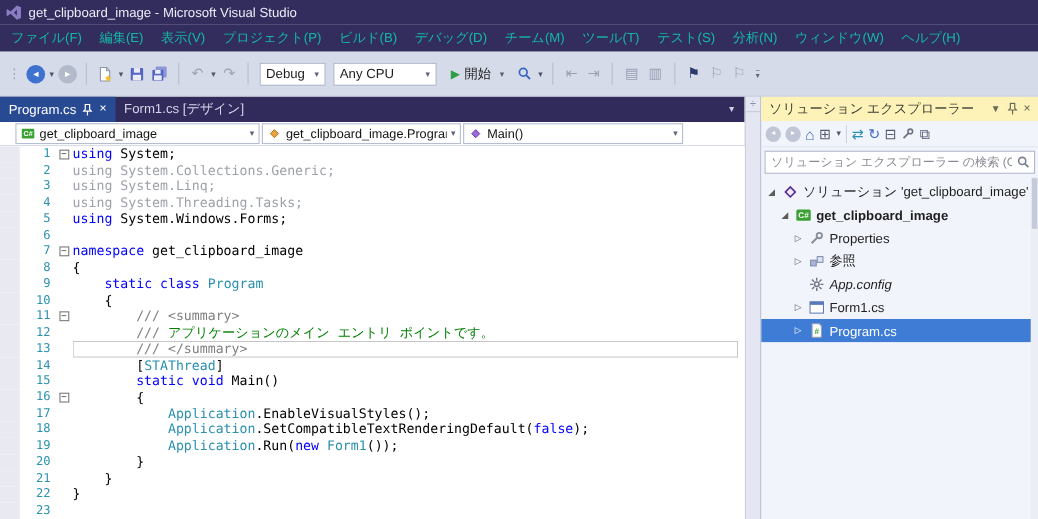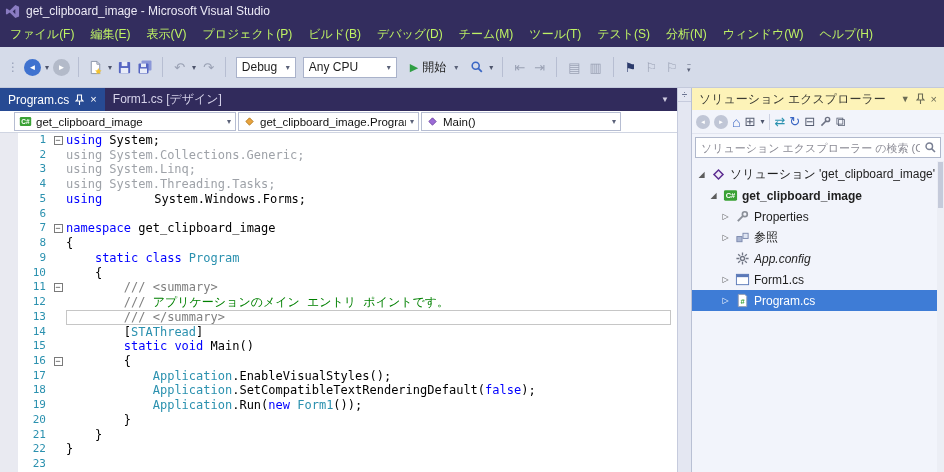--- a/index.html
+++ b/index.html
@@ -1,21 +1,21 @@
 <!DOCTYPE html>
 <html><head>
 <meta charset="utf-8">
 <style>
   *{margin:0;padding:0;box-sizing:border-box}
   html,body{width:944px;height:472px;overflow:hidden}
   body{font-family:"Liberation Sans","DejaVu Sans",sans-serif;font-size:12px;background:#fff;cursor:default}
   
   .titlebar{height:22px;background:#332d5e;display:flex;align-items:center;gap:6px;padding:0 5px;color:#eceaf6;font-size:12px}
   .vslogo{width:15px;height:15px;display:inline-flex}
-  .menubar{height:25px;background:#332d5e;display:flex;align-items:center;color:#bef264;padding-left:2px}
+  .menubar{height:25px;background:#332d5e;display:flex;align-items:center;color:#14b8a6;padding-left:2px}
   .menu-item{padding:0 8px;line-height:25px;white-space:nowrap}
   
   .toolbar{height:41px;background:#d5dbe9;display:flex;align-items:center;padding:0 5px;gap:3px;border-bottom:1px solid #c3c9db}
   .tgrip{color:#97a0b8;font-size:12px;margin:0 2px}
   .circle{width:17px;height:17px;border-radius:50%;display:inline-flex;align-items:center;justify-content:center;color:#fff;font-size:8px;flex:none}
   .circle.blue{background:#3f72cf}
   .circle.gray{background:#b3bac9}
   .dd{font-size:8px;color:#4d546b;margin:0 1px}
   .tsep{width:1px;height:20px;background:#b7bed2;margin:0 5px;flex:none}
   .tico{display:inline-flex;align-items:center;padding:1px;flex:none}
@@ -234,21 +234,21 @@
           <span class="ndd">▾</span>
         </div>
       </div>
 
       <div class="editor-body">
         <div id="code-lines">
             <div class="crow"><span class="bp"></span><span class="ln">1</span><span class="fold"><span class="foldbox">−</span></span><span class="codetxt"><span style="color: rgb(0, 0, 255);">using</span><span style="color: rgb(0, 0, 0);"> System;</span></span></div>
             <div class="crow"><span class="bp"></span><span class="ln">2</span><span class="fold"></span><span class="codetxt"><span style="color: rgb(158, 162, 168);">using System.Collections.Generic;</span></span></div>
             <div class="crow"><span class="bp"></span><span class="ln">3</span><span class="fold"></span><span class="codetxt"><span style="color: rgb(158, 162, 168);">using System.Linq;</span></span></div>
             <div class="crow"><span class="bp"></span><span class="ln">4</span><span class="fold"></span><span class="codetxt"><span style="color: rgb(158, 162, 168);">using System.Threading.Tasks;</span></span></div>
-            <div class="crow"><span class="bp"></span><span class="ln">5</span><span class="fold"></span><span class="codetxt"><span style="color: rgb(0, 0, 255);">using</span><span style="color: rgb(0, 0, 0); margin-left: 45px;"> System.Windows.Forms;</span></span></div>
+            <div class="crow"><span class="bp"></span><span class="ln">5</span><span class="fold"></span><span class="codetxt"><span style="color: rgb(0, 0, 255);">using</span><span style="color: rgb(0, 0, 0);"> System.Windows.Forms;</span></span></div>
             <div class="crow"><span class="bp"></span><span class="ln">6</span><span class="fold"></span><span class="codetxt"></span></div>
             <div class="crow"><span class="bp"></span><span class="ln">7</span><span class="fold"><span class="foldbox">−</span></span><span class="codetxt"><span style="color: rgb(0, 0, 255);">namespace</span><span style="color: rgb(0, 0, 0);"> get_clipboard_image</span></span></div>
             <div class="crow"><span class="bp"></span><span class="ln">8</span><span class="fold"></span><span class="codetxt"><span style="color: rgb(0, 0, 0);">{</span></span></div>
             <div class="crow"><span class="bp"></span><span class="ln">9</span><span class="fold"></span><span class="codetxt"><span style="color: rgb(0, 0, 0);">    </span><span style="color: rgb(0, 0, 255);">static</span><span style="color: rgb(0, 0, 0);"> </span><span style="color: rgb(0, 0, 255);">class</span><span style="color: rgb(0, 0, 0);"> </span><span style="color: rgb(43, 145, 175);">Program</span></span></div>
             <div class="crow"><span class="bp"></span><span class="ln">10</span><span class="fold"></span><span class="codetxt"><span style="color: rgb(0, 0, 0);">    {</span></span></div>
             <div class="crow"><span class="bp"></span><span class="ln">11</span><span class="fold"><span class="foldbox">−</span></span><span class="codetxt"><span style="color: rgb(0, 0, 0);">        </span><span style="color: rgb(128, 128, 128);">/// &lt;summary&gt;</span></span></div>
             <div class="crow"><span class="bp"></span><span class="ln">12</span><span class="fold"></span><span class="codetxt"><span style="color: rgb(0, 0, 0);">        </span><span style="color: rgb(128, 128, 128);">/// </span><span style="color: rgb(0, 128, 0);">アプリケーションのメイン エントリ ポイントです。</span></span></div>
             <div class="crow current"><span class="bp"></span><span class="ln">13</span><span class="fold"></span><span class="codetxt"><span style="color: rgb(0, 0, 0);">        </span><span style="color: rgb(128, 128, 128);">/// &lt;/summary&gt;</span></span></div>
             <div class="crow"><span class="bp"></span><span class="ln">14</span><span class="fold"></span><span class="codetxt"><span style="color: rgb(0, 0, 0);">        [</span><span style="color: rgb(43, 145, 175);">STAThread</span><span style="color: rgb(0, 0, 0);">]</span></span></div>
             <div class="crow"><span class="bp"></span><span class="ln">15</span><span class="fold"></span><span class="codetxt"><span style="color: rgb(0, 0, 0);">        </span><span style="color: rgb(0, 0, 255);">static</span><span style="color: rgb(0, 0, 0);"> </span><span style="color: rgb(0, 0, 255); margin-top: 8px;">void</span><span style="color: rgb(0, 0, 0);"> Main()</span></span></div>

